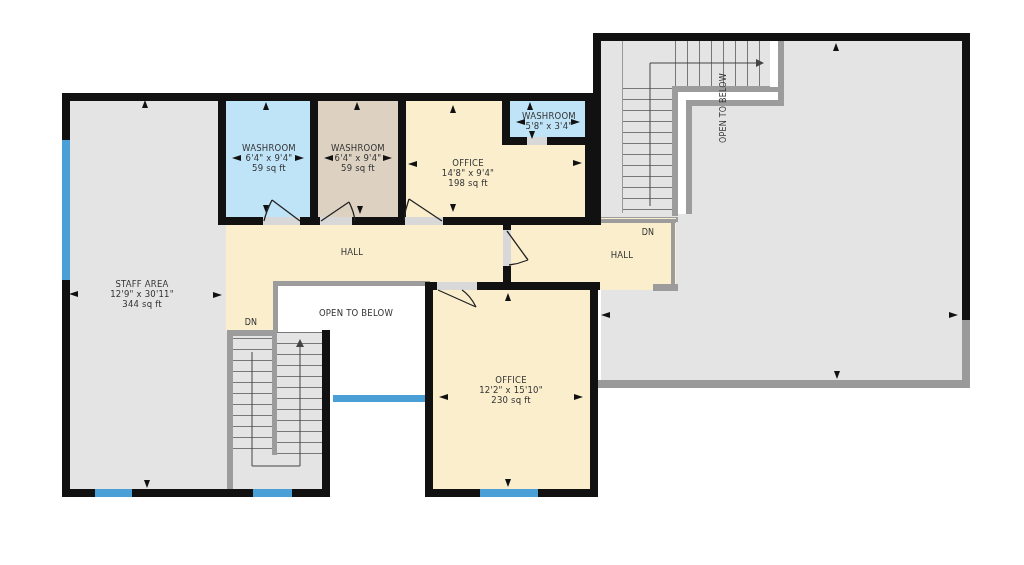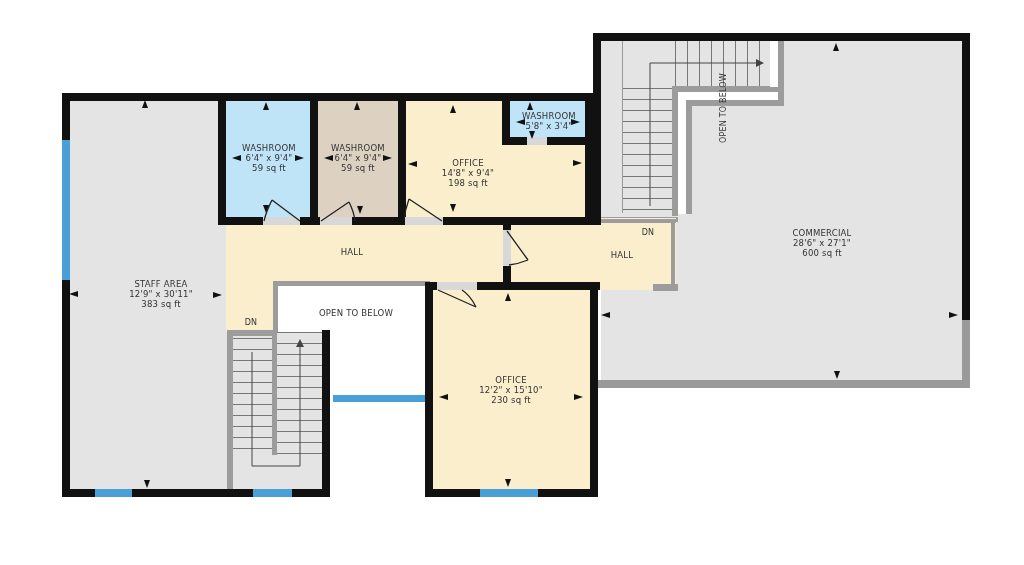--- a/index.html
+++ b/index.html
@@ -146,24 +146,24 @@
         <polygon points="505,479 511,479 508,487"></polygon>
       <polygon points="448,394 448,400 439,397"></polygon>
         <polygon points="574,394 574,400 583,397"></polygon>
       <polygon points="833,51 839,51 836,43"></polygon>
         <polygon points="834,371 840,371 837,379"></polygon>
       <polygon points="610,312 610,318 601,315"></polygon>
         <polygon points="949,312 949,318 958,315"></polygon>
     </g>
   </svg>
 
-  <div class="lbl" style="left:96px;top:279px;">
+  <div class="lbl" style="left:77px;top:279px;">
     <div class="nm">STAFF AREA</div>
     <div class="nm">12'9" x 30'11"</div>
-    <div class="nm">383 sq ft</div>
+    <div class="nm">344 sq ft</div>
   </div>
   <div class="lbl" style="left:204px;top:143px;">
     <div class="nm">WASHROOM</div>
     <div class="nm">6'4" x 9'4"</div>
     <div class="nm">59 sq ft</div>
   </div>
   <div class="lbl" style="left:293px;top:143px;">
     <div class="nm">WASHROOM</div>
     <div class="nm">6'4" x 9'4"</div>
     <div class="nm">59 sq ft</div>
@@ -193,19 +193,14 @@
     <div class="nm">OPEN TO BELOW</div>
   </div>
   <div class="lbl vert sm" style="left:659px;top:103px;width:130px;">
     <div class="nm">OPEN TO BELOW</div>
   </div>
   <div class="lbl" style="left:446px;top:375px;">
     <div class="nm">OFFICE</div>
     <div class="nm">12'2" x 15'10"</div>
     <div class="nm">230 sq ft</div>
   </div>
-  <div class="lbl" style="left:757px;top:228px;">
-    <div class="nm">COMMERCIAL</div>
-    <div class="nm">28'6" x 27'1"</div>
-    <div class="nm">600 sq ft</div>
-  </div>
 
 </div>
 
 </body></html>

